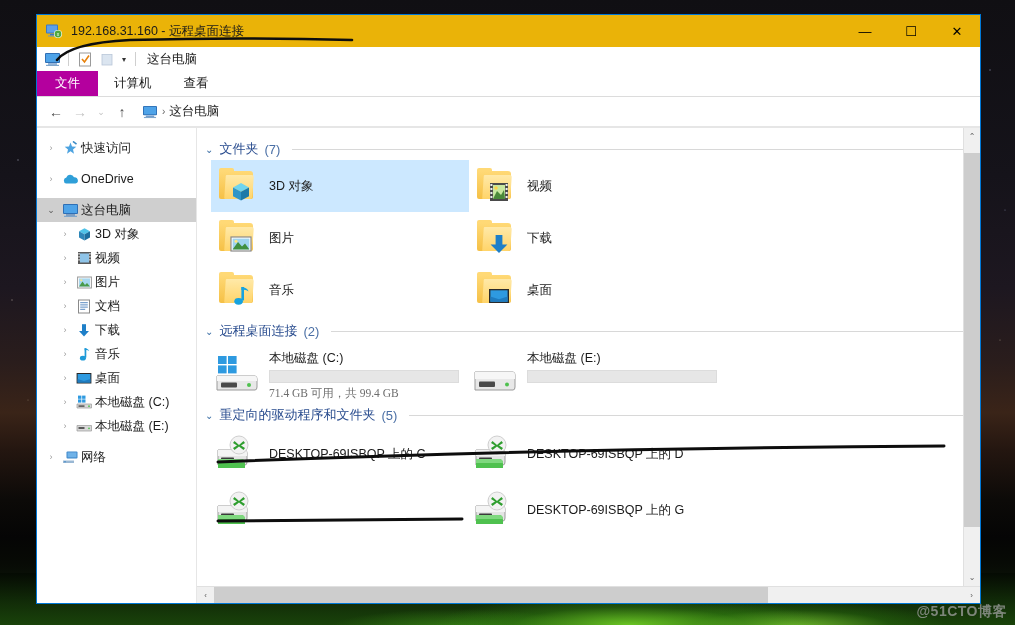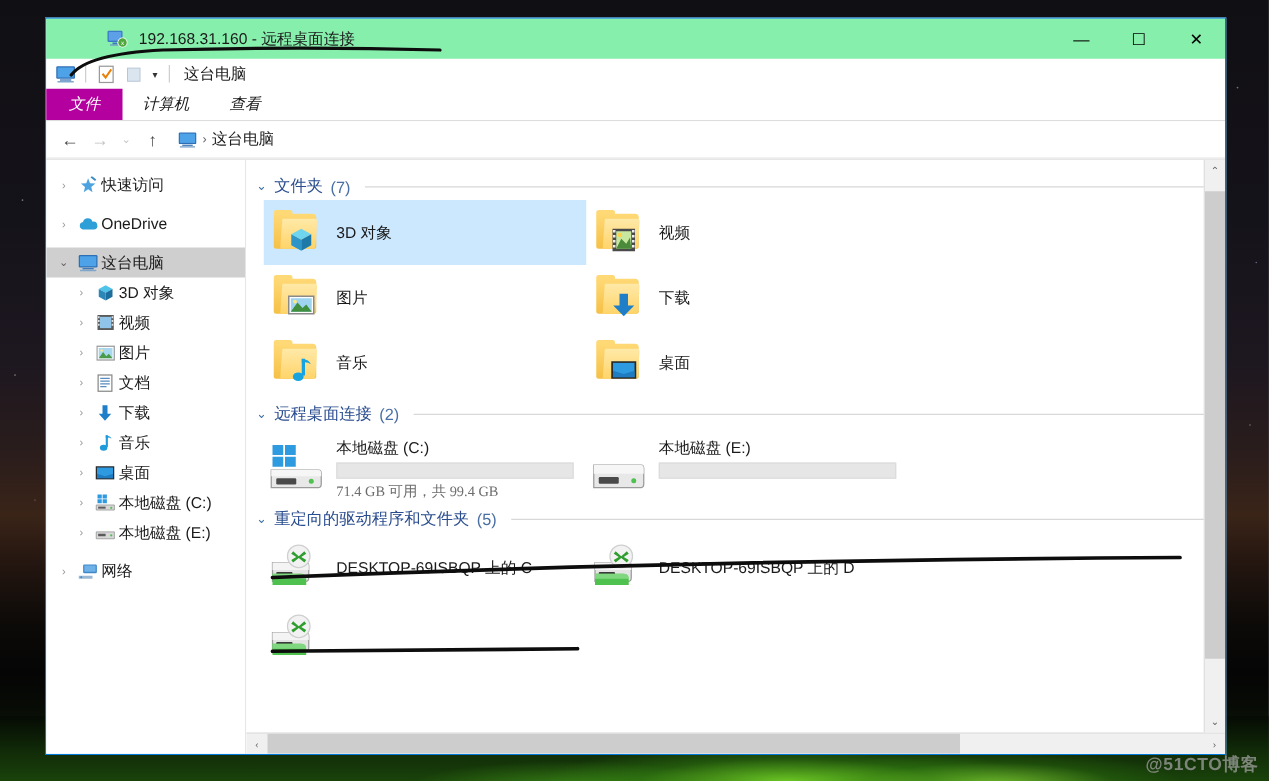--- a/index.html
+++ b/index.html
@@ -46,24 +46,23 @@
     left: 36px; top: 14px;
     width: 945px; height: 590px;
     background: #ffffff;
     border: 1px solid #0078d7;
     display: flex; flex-direction: column;
   }
 
   
   #titlebar {
     height: 32px; flex: 0 0 32px;
-    background: #86efac;
+    background: #eab308;
     display: flex; align-items: center;
     position: relative;
-    padding-left: 40px;
   }
   #title-icon { width: 18px; height: 16px; margin-left: 8px; position: relative; flex: 0 0 auto; }
   #title-text {
     font-size: 12.5px; color: #1a1a1a; margin-left: 8px;
     white-space: nowrap;
   }
   .win-btns { margin-left: auto; display: flex; height: 32px; }
   .win-btn {
     width: 46px; height: 32px;
     display: flex; align-items: center; justify-content: center;
@@ -85,21 +84,21 @@
   
   #ribbon {
     height: 26px; flex: 0 0 26px;
     display: flex; align-items: stretch;
     border-bottom: 1px solid #dcdcdc;
     background: #ffffff;
   }
   .rb-tab {
     display: flex; align-items: center;
     padding: 0 16px;
-    font-size: 12.5px; color: #1a1a1a; font-style: italic;
+    font-size: 12.5px; color: #1a1a1a;
   }
   .rb-tab.file { background: #b4009e; color: #ffffff; padding: 0 18px; }
 
   
   #addressbar {
     height: 30px; flex: 0 0 30px;
     display: flex; align-items: center;
     padding: 0 8px; gap: 2px;
     border-bottom: 1px solid #e6e6e6;
     background: #ffffff;
@@ -753,20 +752,34 @@
                 <path d="M3 16 L30 16 Q32 16 32 19 L32 22 L3 22 Z" fill="#f4f4f4"></path>
                 <rect x="6" y="23.5" width="13" height="4" rx="0.8" fill="#3a3a3a"></rect>
                 <path d="M3 25 L26 25 Q30 25 30 30 L30 34 L3 34 Z" fill="#4fc14f"></path>
                 <path d="M3 25 L26 25 Q30 25 30 29 L3 29 Z" fill="#7fd87f"></path>
                 <circle cx="24" cy="11" r="9" fill="#f2f2f2" stroke="#cfcfcf" stroke-width="1"></circle>
                 <path d="M19.5 7 L24 11 L28.5 7 L30 9 L26 11.5 L30 14 L28.5 16 L24 12.4 L19.5 16 L18 14 L22 11.5 L18 9 Z" fill="#2f9e2f"></path>
               </svg>
             </span>
           </div>
 
+          <div class="redir">
+            <span class="redir-ico">
+              <svg width="44" height="38" viewBox="0 0 44 38">
+                <path d="M3 16 L30 16 Q32 16 32 19 L32 28 Q32 31 30 31 L3 31 Z" fill="#e4e4e4" stroke="#9a9a9a" stroke-width="1"></path>
+                <path d="M3 16 L30 16 Q32 16 32 19 L32 22 L3 22 Z" fill="#f4f4f4"></path>
+                <rect x="6" y="23.5" width="13" height="4" rx="0.8" fill="#3a3a3a"></rect>
+                <path d="M3 25 L26 25 Q30 25 30 30 L30 34 L3 34 Z" fill="#4fc14f"></path>
+                <path d="M3 25 L26 25 Q30 25 30 29 L3 29 Z" fill="#7fd87f"></path>
+                <circle cx="24" cy="11" r="9" fill="#f2f2f2" stroke="#cfcfcf" stroke-width="1"></circle>
+                <path d="M19.5 7 L24 11 L28.5 7 L30 9 L26 11.5 L30 14 L28.5 16 L24 12.4 L19.5 16 L18 14 L22 11.5 L18 9 Z" fill="#2f9e2f"></path>
+              </svg>
+            </span>
+            <span class="redir-label">DESKTOP-69ISBQP 上的 G</span>
+          </div>
 
         </div>
 
         <div id="vscroll">
           <div class="sb-arrow">⌃</div>
           <div id="vthumb-track">
             <div id="vthumb" style="height: 88%;"></div>
           </div>
           <div class="sb-arrow">⌄</div>
         </div>

